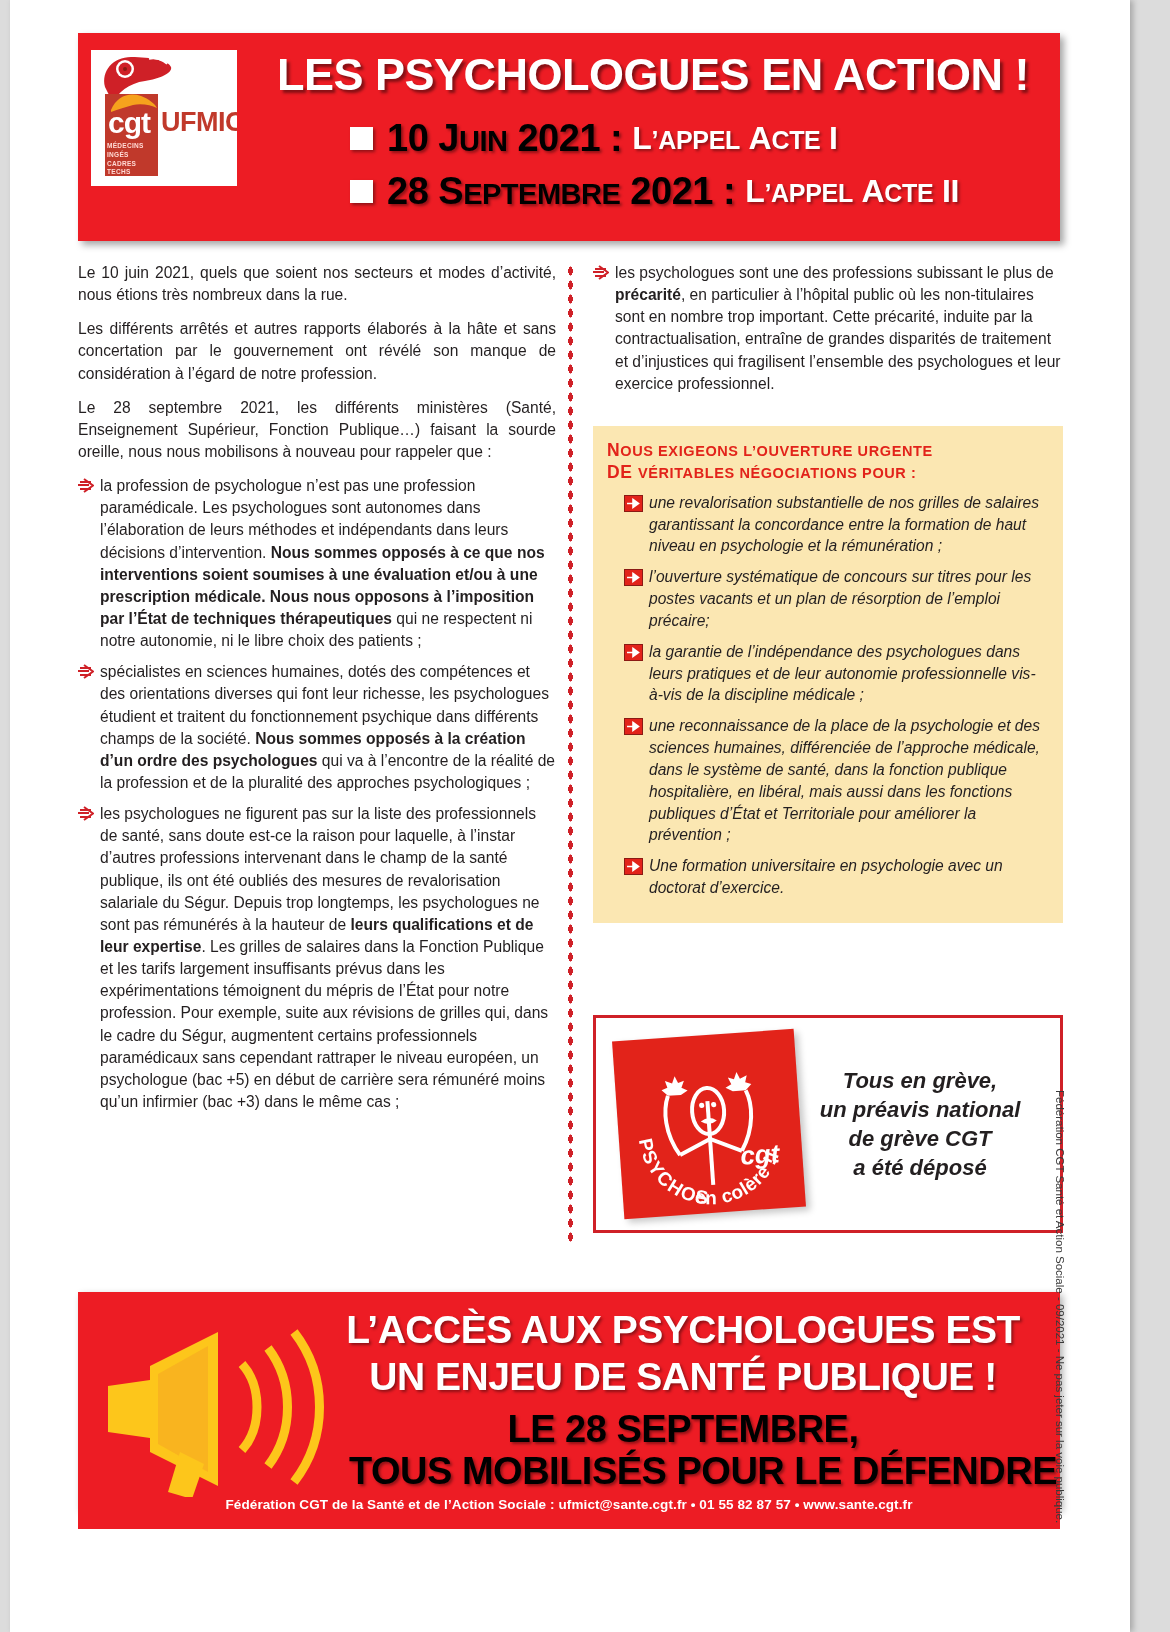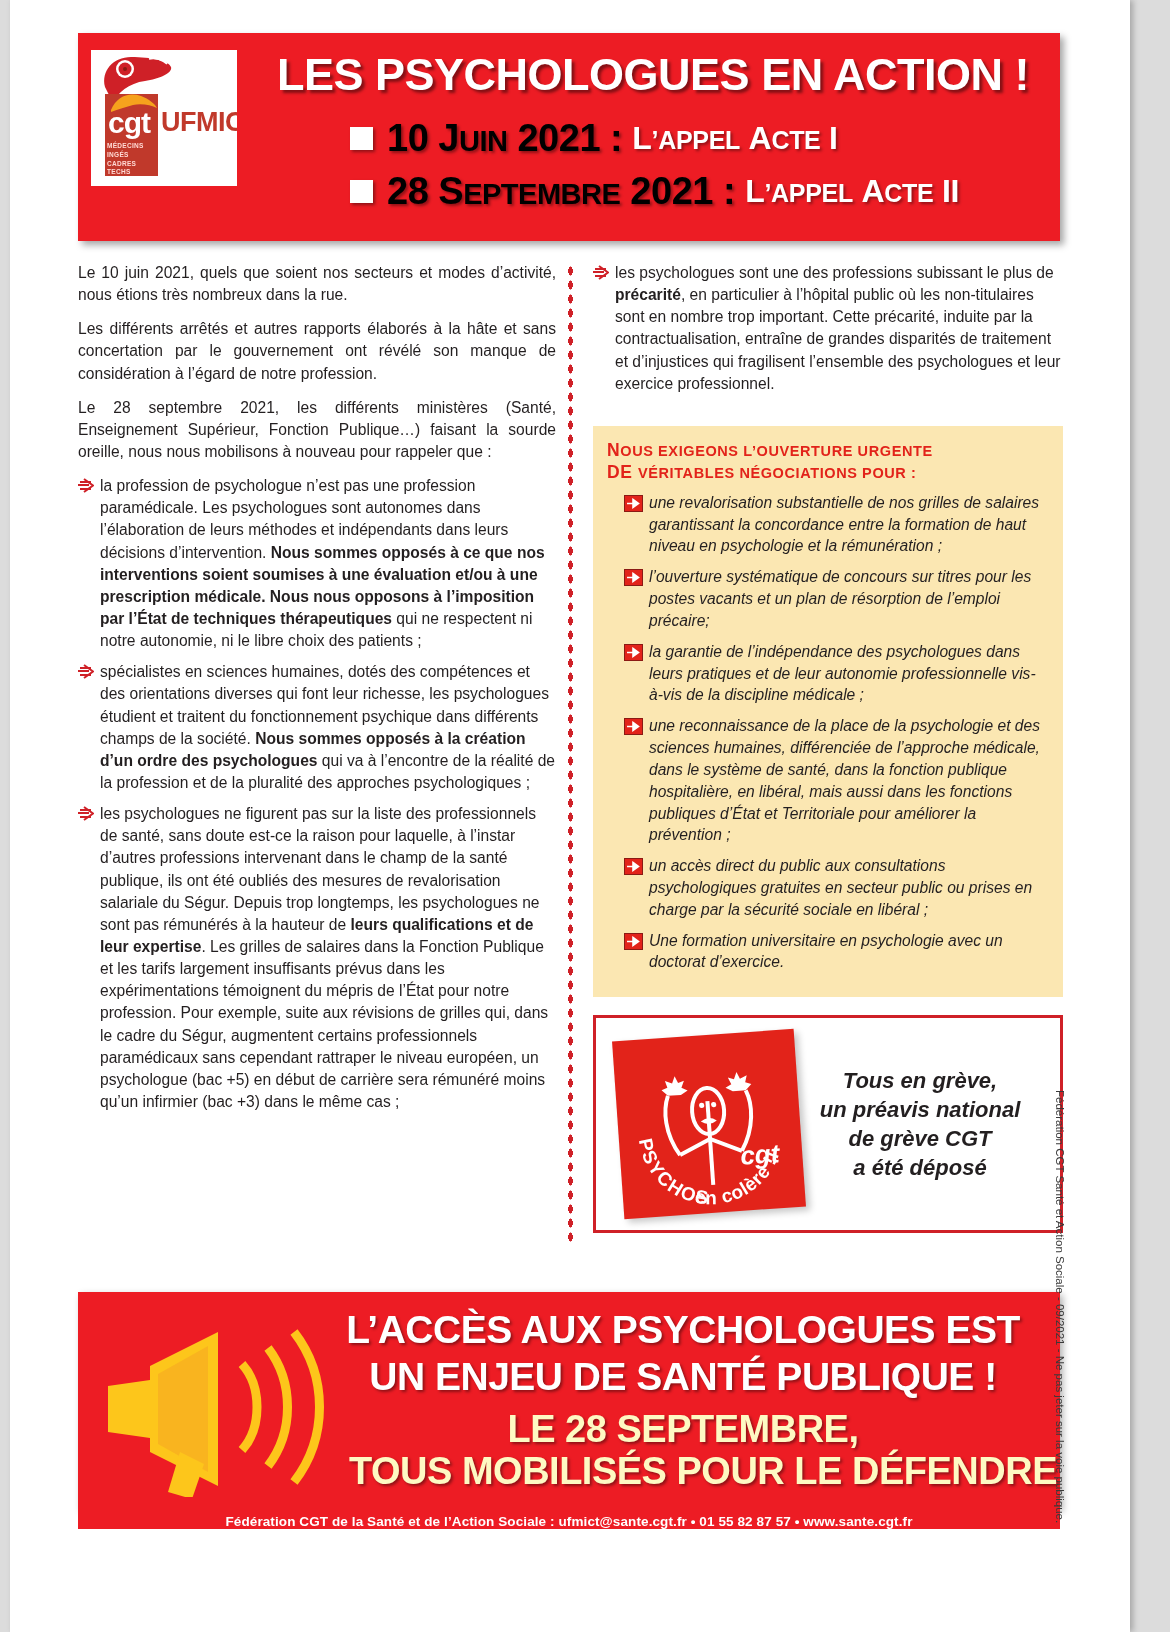--- a/index.html
+++ b/index.html
@@ -239,35 +239,35 @@
     letter-spacing: -0.5px;
     text-shadow: 2px 2px 3px rgba(0,0,0,0.4);
     white-space: nowrap;
   }
   .bb-l1 { top: 16px; }
   .bb-l2 { top: 63px; }
   .bb-l3, .bb-l4 {
     position: absolute;
     left: 240px; width: 730px;
     text-align: center;
-    color: #fef9c3;
+    color: #000000;
     font-weight: bold;
     letter-spacing: -0.5px;
     text-shadow: 2px 2px 3px rgba(0,0,0,0.4);
     white-space: nowrap;
   }
   .bb-l3 { top: 116px; font-size: 38px; }
   .bb-l4 { top: 158px; font-size: 38px; margin-left: 31px; }
 
   .footer-bar {
     position: absolute;
     left: 68px; top: 1497px;
     width: 982px; height: 32px;
     background: #ed1c24;
-    display: flex; align-items: flex-end; justify-content: center;
+    display: flex; align-items: flex-start; justify-content: center;
     color: #ffffff;
     font-size: 13.5px;
     font-weight: bold;
     letter-spacing: 0.1px;
   }
   .vert-note {
     position: absolute;
     left: 1066px; top: 1090px;
     width: 420px;
     transform: rotate(90deg);
@@ -385,27 +385,20 @@
             <path d="M3 8.5 L12 8.5 M9 4.5 L14.5 8.5 L9 12.5 Z" stroke="#ffffff" stroke-width="1.6" fill="#ffffff"></path>
           </svg>
           <span>la garantie de l’indépendance des psychologues dans leurs pratiques et de leur autonomie professionnelle vis-à-vis de la discipline médicale ;</span>
         </li>
         <li>
           <svg class="yarw" viewBox="0 0 19 17">
             <rect x="0.5" y="0.5" width="18" height="16" fill="#e2231a" stroke="#8b1a14"></rect>
             <path d="M3 8.5 L12 8.5 M9 4.5 L14.5 8.5 L9 12.5 Z" stroke="#ffffff" stroke-width="1.6" fill="#ffffff"></path>
           </svg>
           <span>une reconnaissance de la place de la psychologie et des sciences humaines, différenciée de l’approche médicale, dans le système de santé, dans la fonction publique hospitalière, en libéral, mais aussi dans les fonctions publiques d’État et Territoriale pour améliorer la prévention ;</span>
-        </li>
-        <li>
-          <svg class="yarw" viewBox="0 0 19 17">
-            <rect x="0.5" y="0.5" width="18" height="16" fill="#e2231a" stroke="#8b1a14"></rect>
-            <path d="M3 8.5 L12 8.5 M9 4.5 L14.5 8.5 L9 12.5 Z" stroke="#ffffff" stroke-width="1.6" fill="#ffffff"></path>
-          </svg>
-          <span>un accès direct du public aux consultations psychologiques gratuites en secteur public ou prises en charge par la sécurité sociale en libéral ;</span>
         </li>
         <li>
           <svg class="yarw" viewBox="0 0 19 17">
             <rect x="0.5" y="0.5" width="18" height="16" fill="#e2231a" stroke="#8b1a14"></rect>
             <path d="M3 8.5 L12 8.5 M9 4.5 L14.5 8.5 L9 12.5 Z" stroke="#ffffff" stroke-width="1.6" fill="#ffffff"></path>
           </svg>
           <span>Une formation universitaire en psychologie avec un doctorat d’exercice.</span>
         </li>
       </ul>
     </div>

